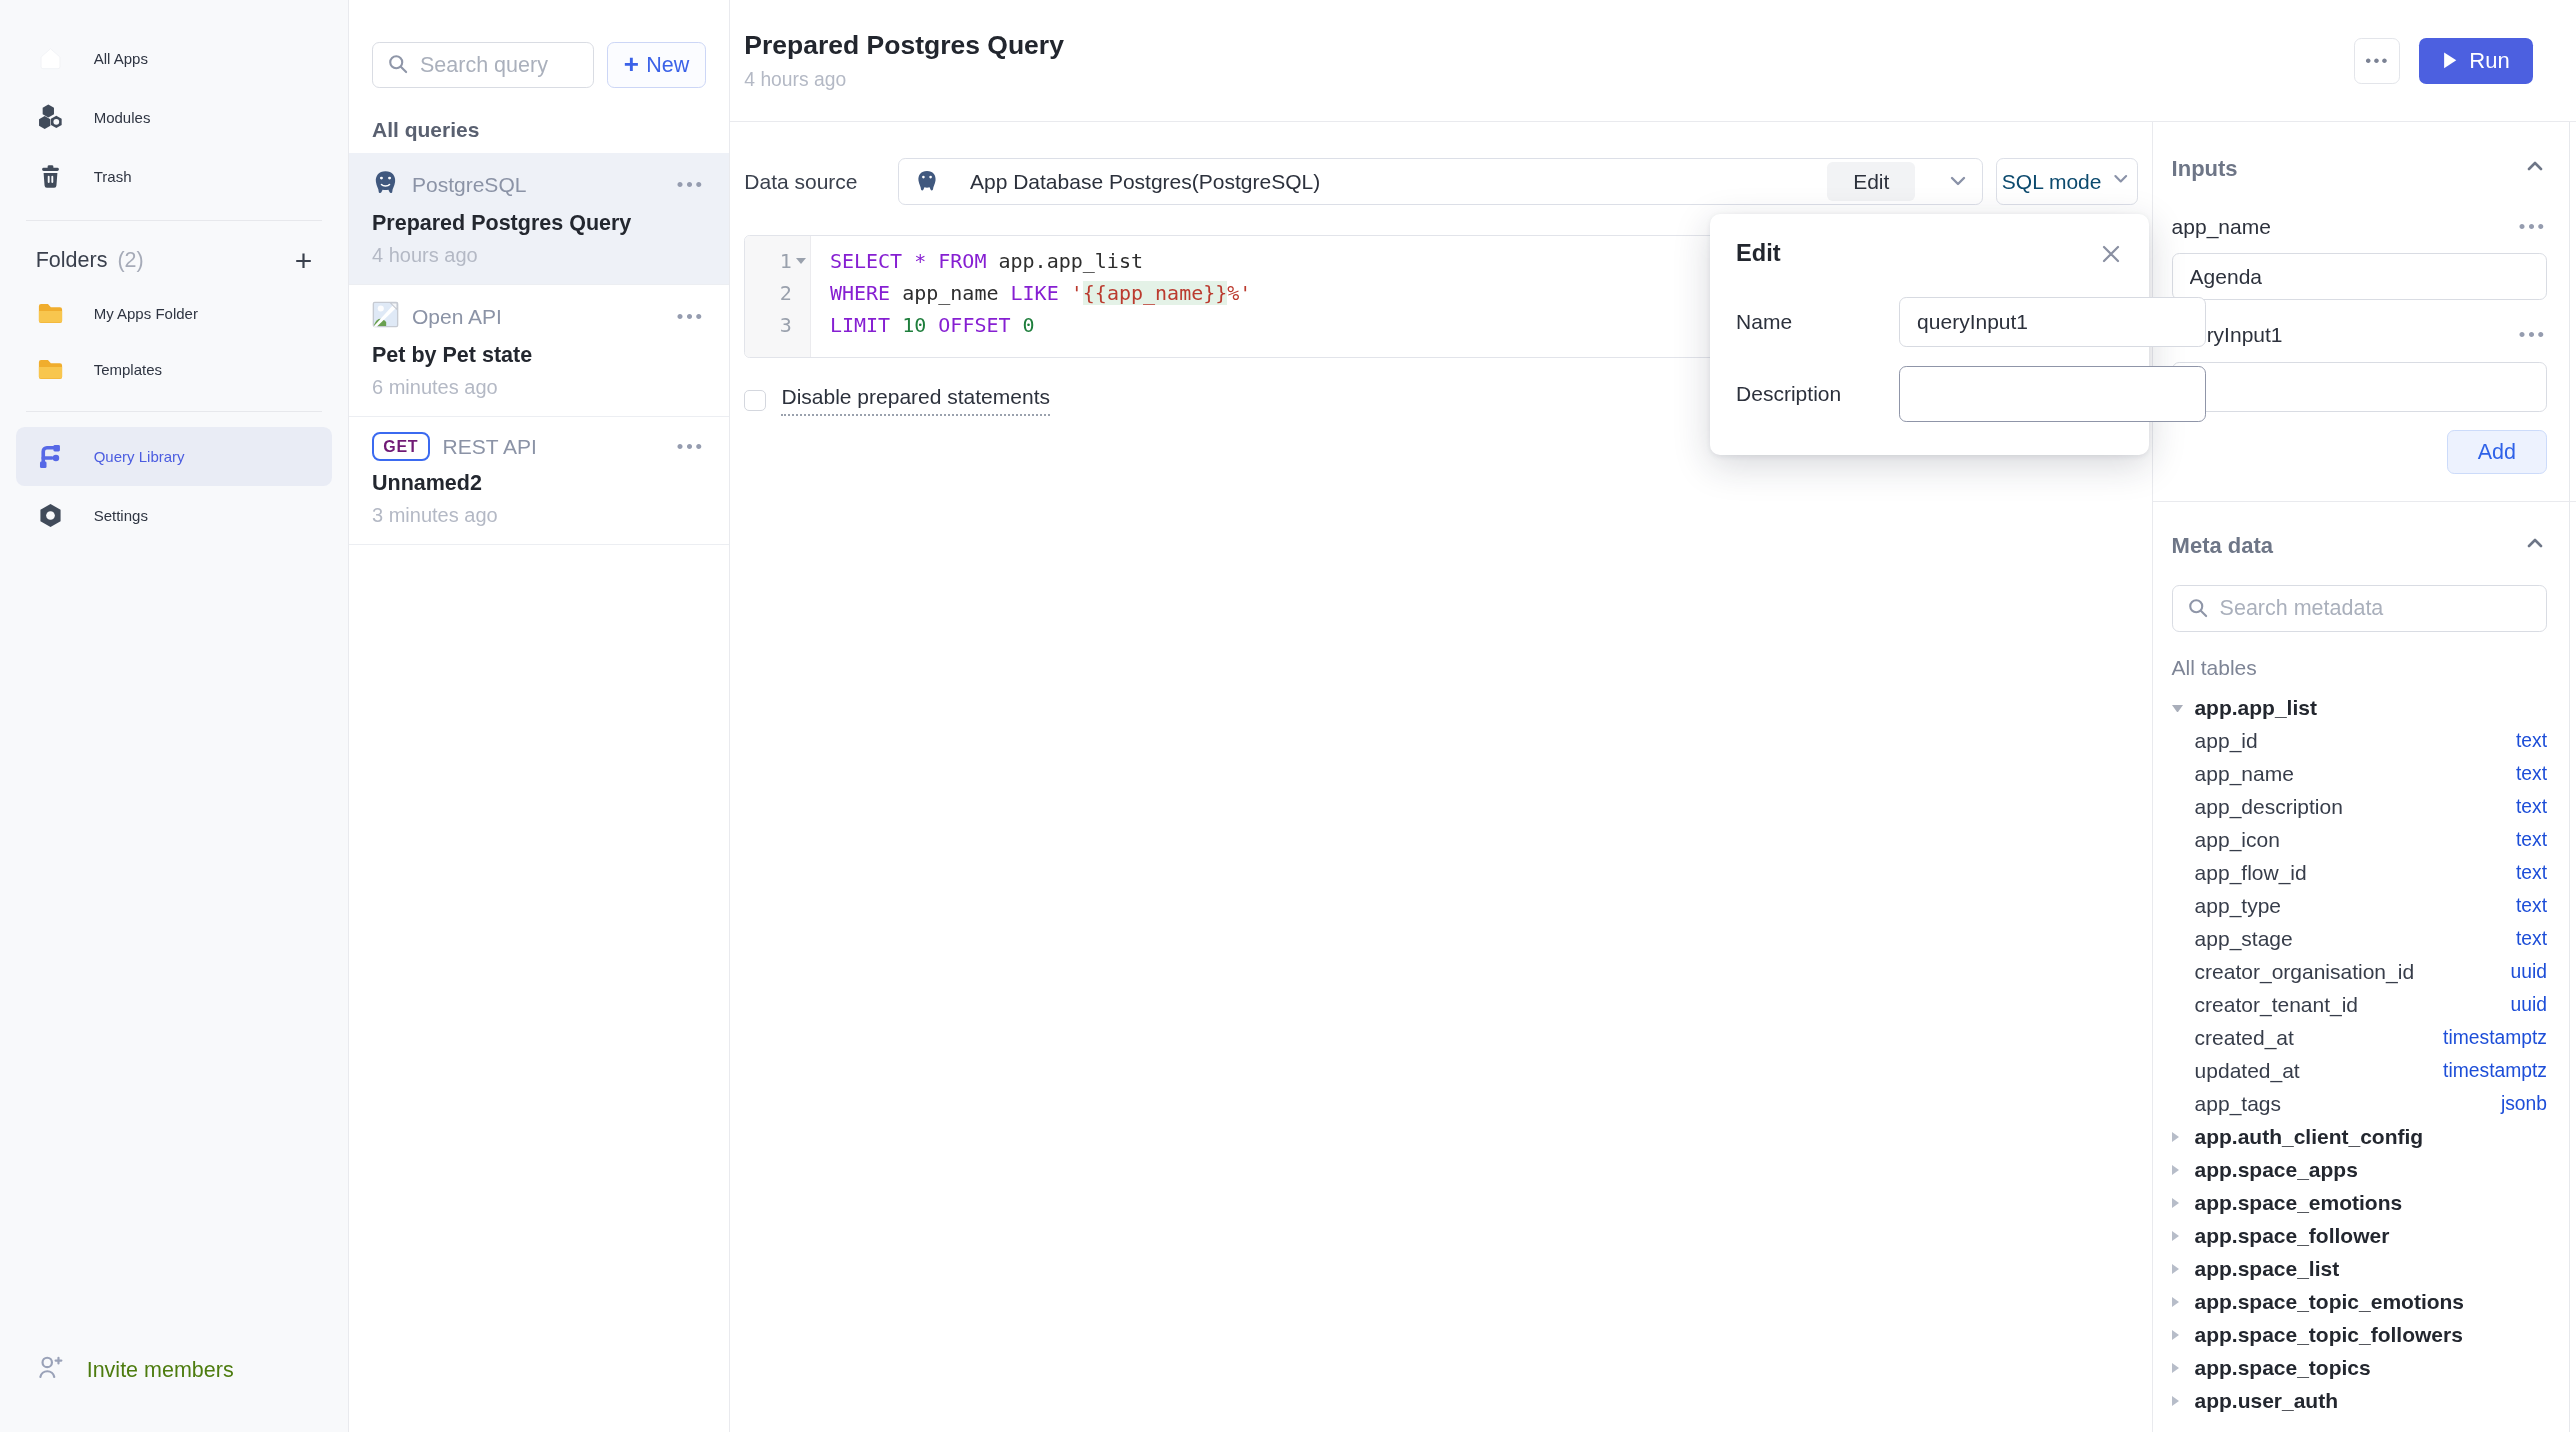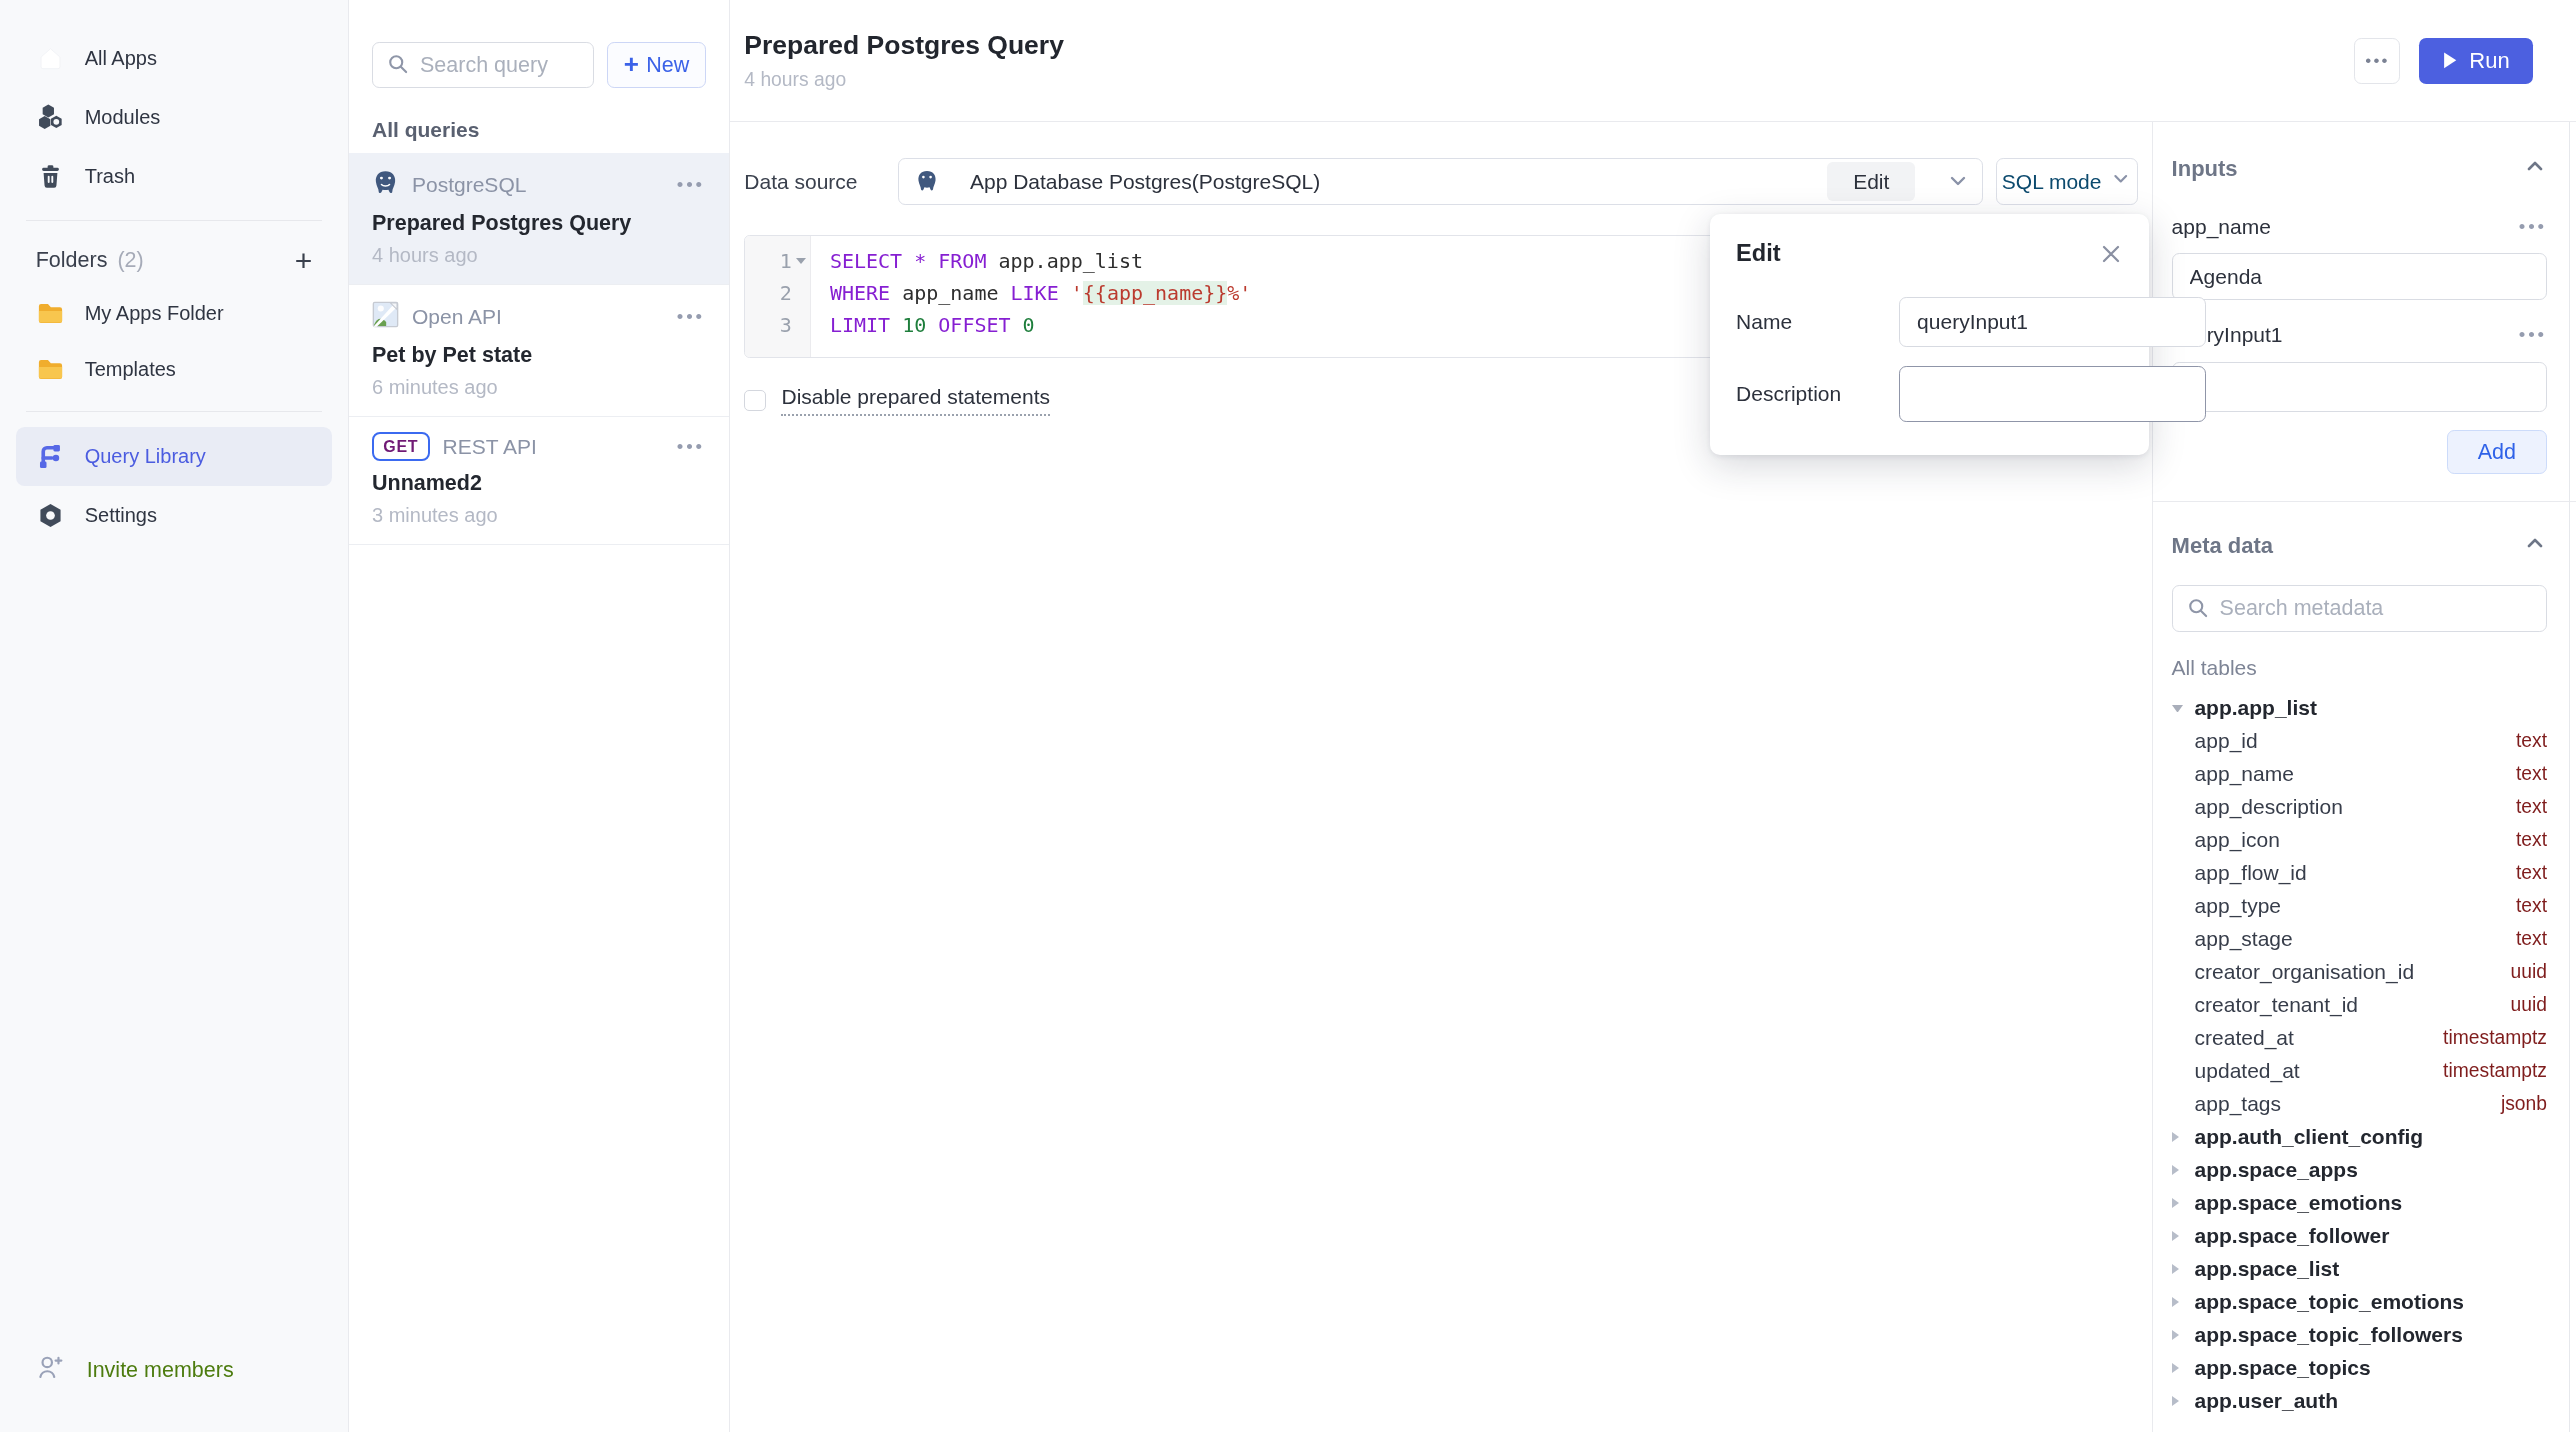--- a/index.html
+++ b/index.html
@@ -3,22 +3,22 @@
 <meta charset="utf-8">
 <style>
   * { margin:0; padding:0; box-sizing:border-box; }
   html,body { width:2576px; height:1433px; overflow:hidden; background:#fff;
               font-family:"Liberation Sans", sans-serif; color:#23272f; }
   body { display:flex; }
 
   
   .sidebar { width:349px; flex:0 0 349px; background:#f8f9fb; border-right:0.7px solid #e9eaee;
              display:flex; flex-direction:column; padding:29px 15.7px 37px; }
-  .side-item { display:flex; align-items:center; gap:20px; height:59px; padding:0 20px;
-               border-radius:8.6px; font-size:20px; font-weight:500; color:#2f3542; cursor:pointer; }
+  .side-item { display:flex; align-items:center; gap:29px; height:59px; padding:0 20px;
+               border-radius:8.6px; font-size:15px; font-weight:500; color:#2f3542; cursor:pointer; }
   .side-item.small { height:53px; margin:1.4px 0; }
   .side-item.active { background:#e9ecf5; color:#4b5ce0; }
   .side-item .ic { width:29px; height:29px; flex:0 0 29px; display:flex; align-items:center; justify-content:center; }
   .side-divider { border-top:0.7px solid #e7e8ec; margin:14.3px 10px; }
   .folders-head { display:flex; align-items:center; gap:10px; height:50px; padding:0 20px;
                   font-size:21.5px; color:#3a404d; font-weight:500; }
   .folders-count { color:#a6abb8; }
   .plus-btn { margin-left:auto; font-size:30px; font-weight:300; color:#3a404d; line-height:29px; cursor:pointer; }
   .side-spacer { flex:1; }
   .invite { display:flex; align-items:center; gap:22px; padding:0 20px; height:52px;
@@ -132,21 +132,21 @@
   .all-tables { margin-top:24px; font-size:21px; color:#7e8596; }
   .tree { margin-top:11.4px; }
   .tree-table { display:flex; align-items:center; gap:11.4px; font-size:21px; font-weight:700;
                 color:#23272f; height:33px; cursor:pointer; }
   .tri-down { width:0; height:0; border-left:5.7px solid transparent; border-right:5.7px solid transparent;
               border-top:7.2px solid #a9aeba; flex:0 0 11.4px; }
   .tri-right { width:0; height:0; border-top:5.7px solid transparent; border-bottom:5.7px solid transparent;
                border-left:7.2px solid #b7bdc9; flex:0 0 7.2px; margin-right:4.3px; }
   .tree-col { display:flex; align-items:center; justify-content:space-between; height:33px;
               padding-left:23px; font-size:21px; color:#373d4a; }
-  .col-type { color:#7f1d1d; font-size:19.3px; }
+  .col-type { color:#1d4ed8; font-size:19.3px; }
 </style>
 </head>
 <body>
 
 <aside class="sidebar">
   <div class="side-item">
     <span class="ic">
       <svg width="29" height="29" viewBox="0 0 40 40">
           <path d="M7 18 L20 6.5 L33 18 V31.5 a2.5 2.5 0 0 1 -2.5 2.5 H9.5 A2.5 2.5 0 0 1 7 31.5 Z" fill="#ffffff" stroke="#eef0f4" stroke-width="1"></path>
         </svg>

